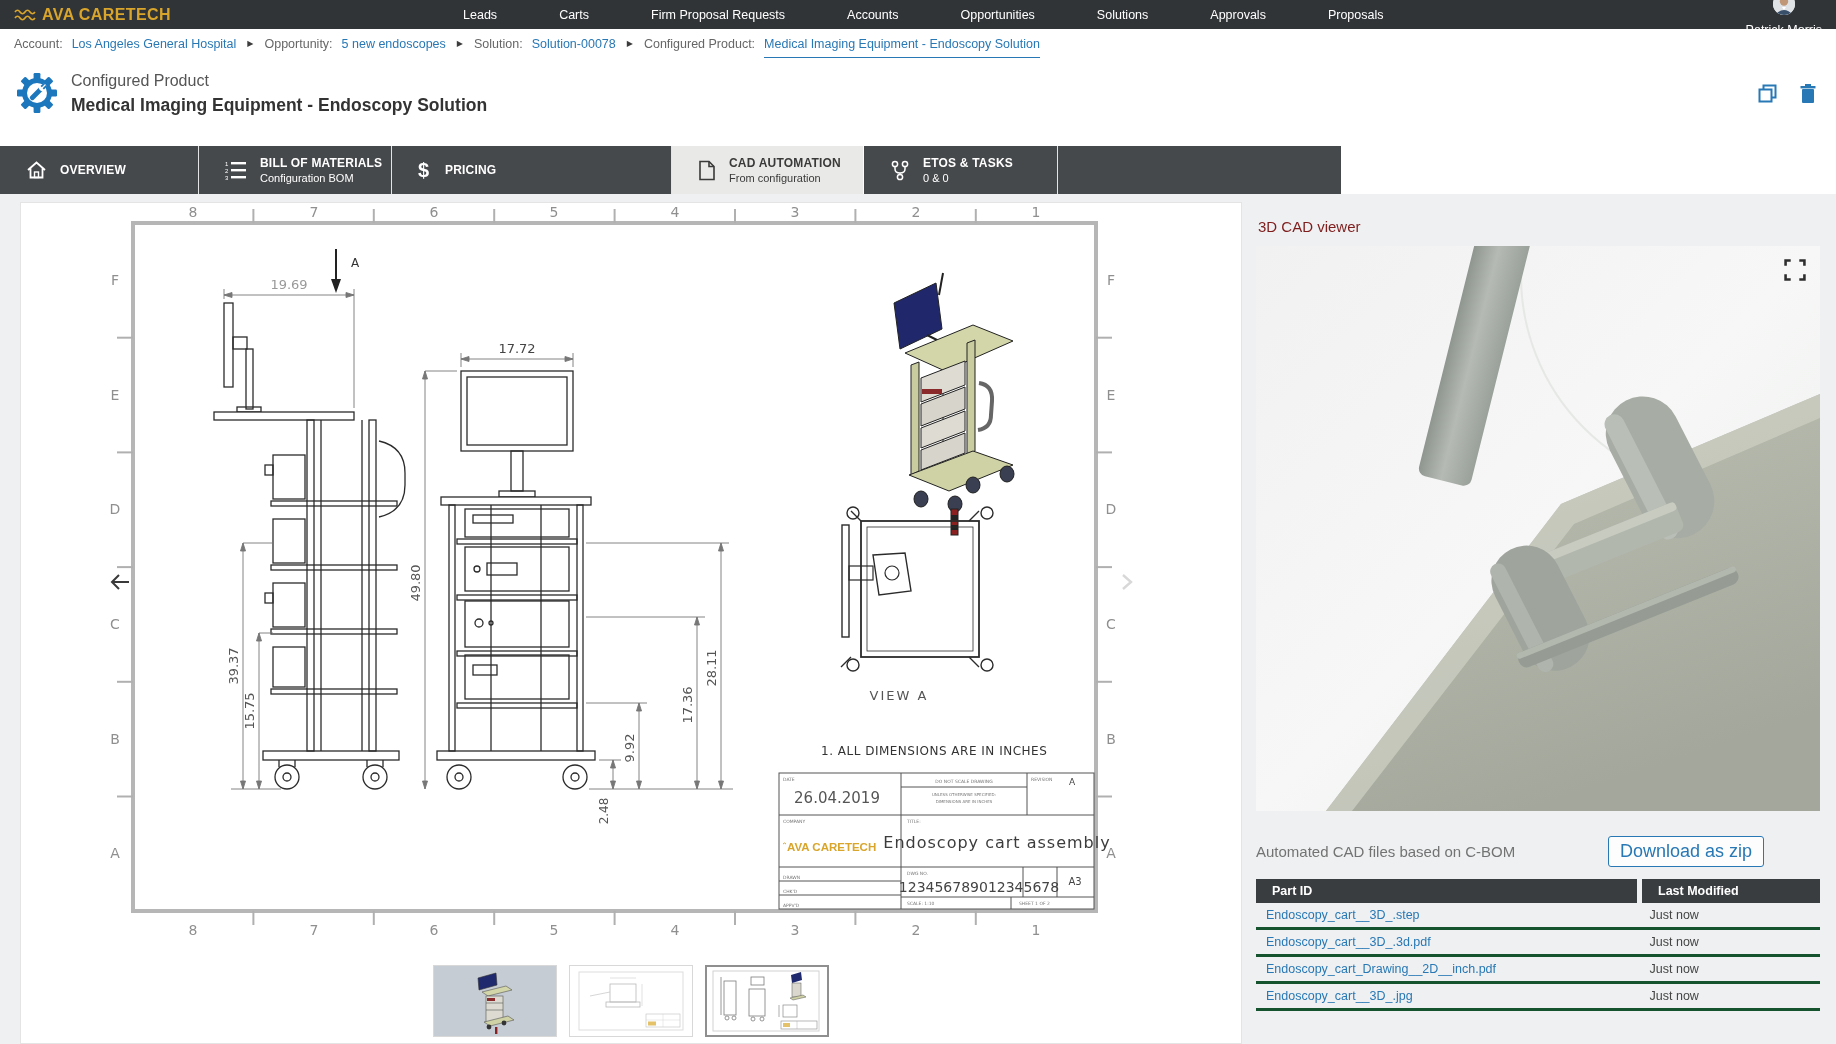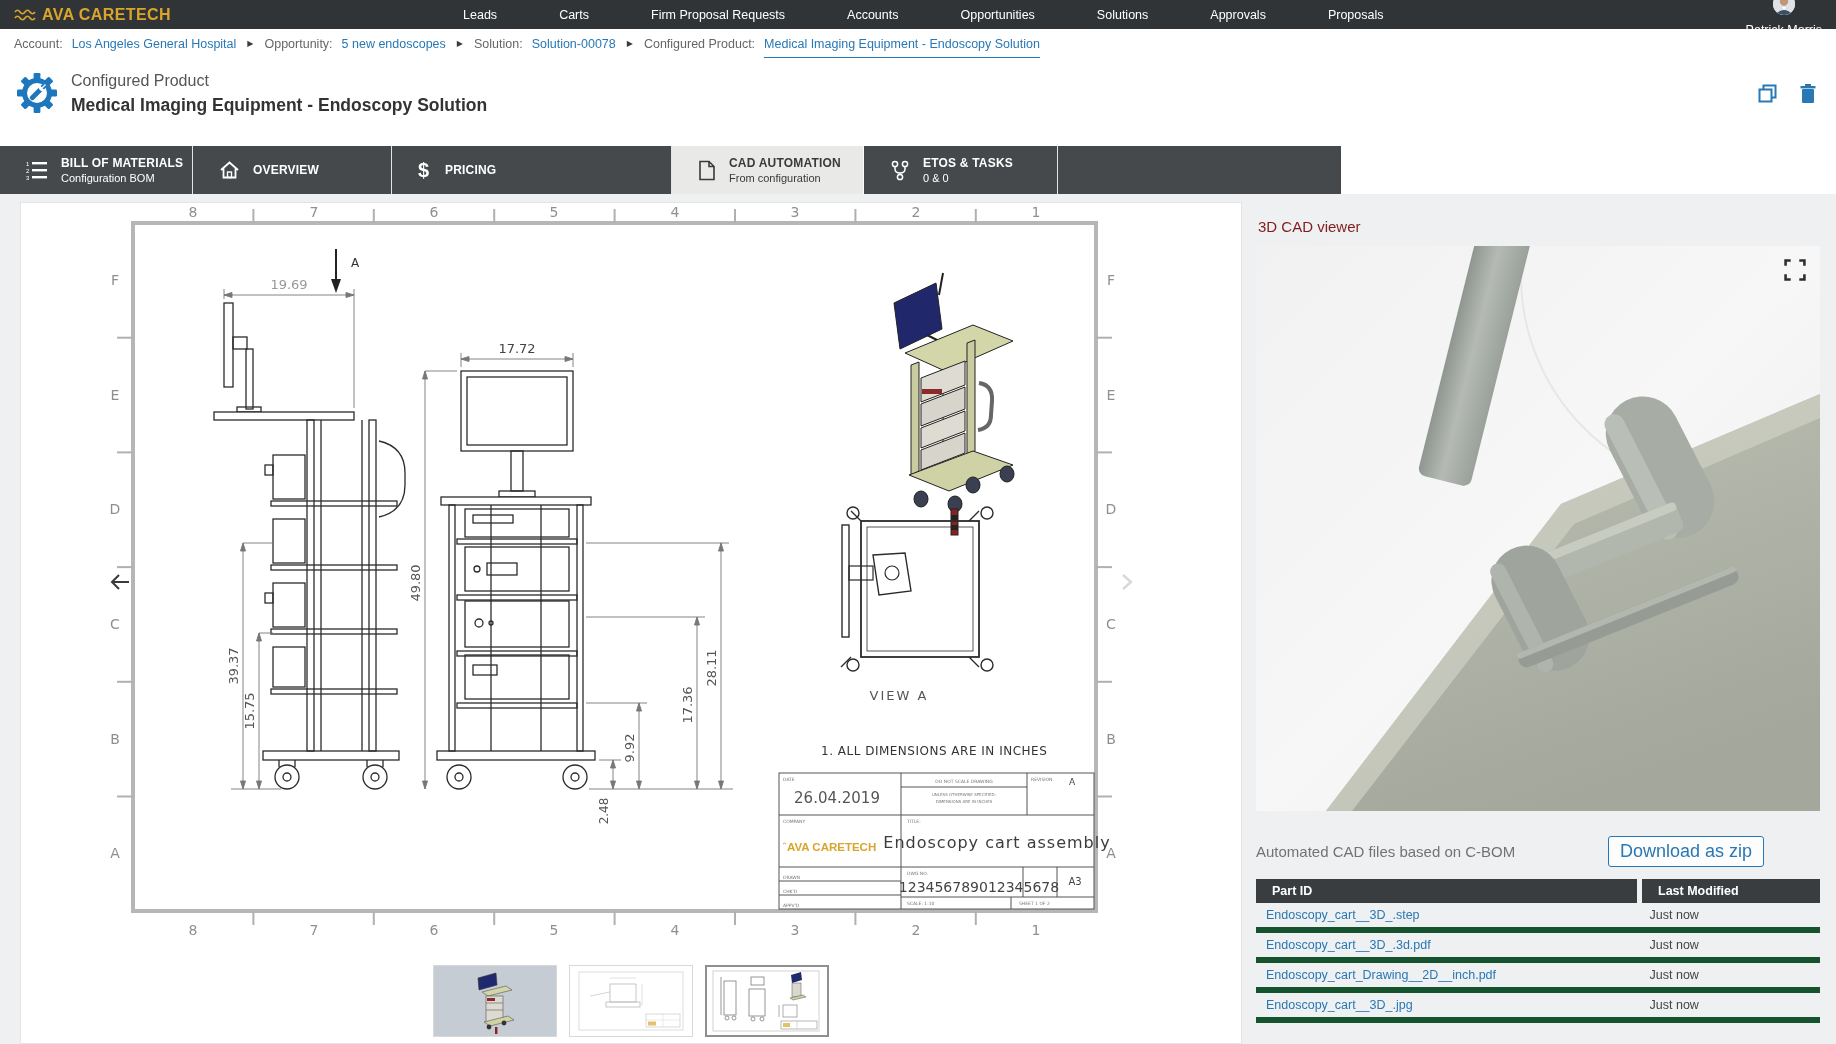--- a/index.html
+++ b/index.html
@@ -65,21 +65,21 @@
   .files-head { display:flex; justify-content:space-between; align-items:center;
                 margin-top:25px; padding-right:56px; }
   .files-title { font-size:15px; color:#737373; }
   .dl-btn { font-family:"Liberation Sans",sans-serif; font-size:18px; color:#2878b5;
             background:#fdfdfd; border:1px solid #2878b5; border-radius:3px;
             padding:4px 11px; cursor:pointer; }
   .files-table { width:100%; border-collapse:collapse; margin-top:12px; font-size:12.5px; }
   .files-table th { background:#3a3d40; color:#fff; text-align:left; font-size:12.5px;
                     font-weight:bold; padding:5px 16px; }
   .files-table th.mod { width:32%; border-left:5px solid #eef0f1; }
-  .files-table td { padding:5px 10px; border-bottom:6px solid #14532d; }
+  .files-table td { padding:5px 10px; border-bottom:3px solid #14532d; }
   .files-table td a { color:#2878b5; text-decoration:none; cursor:pointer; }
   .files-table td.mod { color:#454545; }
 
   
   .dtxt { font-family:"DejaVu Sans", sans-serif; }
 </style>
 </head>
 <body>
 
 <header class="topnav">
@@ -179,42 +179,42 @@
     <svg width="16" height="20" viewBox="0 0 16 20">
       <rect x="2" y="5" width="12" height="14" rx="1" fill="#2878b5"></rect>
       <rect x="0.5" y="2" width="15" height="2.4" fill="#2878b5"></rect>
       <rect x="5" y="0" width="6" height="2" fill="#2878b5"></rect>
     </svg>
   </div>
 </div>
 
 <div class="tabrow">
   <div class="tabbar">
+    <div class="tab t1">
+      <svg width="21" height="20" viewBox="0 0 21 20">
+        <path d="M2 10 L10.5 2.5 L19 10 M4.5 8.5 V17.5 H16.5 V8.5" fill="none" stroke="#fff" stroke-width="1.8"></path>
+        <rect x="8.5" y="12" width="4" height="5.5" fill="none" stroke="#fff" stroke-width="1.4"></rect>
+      </svg>
+      <div>
+          <div class="tlabel">OVERVIEW</div>
+        </div>
+    </div>
     <div class="tab t2">
       <svg width="22" height="20" viewBox="0 0 22 20">
         <text x="0" y="6" font-size="6" fill="#fff" font-family="Liberation Sans">1</text>
         <text x="0" y="13" font-size="6" fill="#fff" font-family="Liberation Sans">2</text>
         <text x="0" y="20" font-size="6" fill="#fff" font-family="Liberation Sans">3</text>
         <rect x="6" y="2" width="15" height="2.4" fill="#fff"></rect>
         <rect x="6" y="9" width="15" height="2.4" fill="#fff"></rect>
         <rect x="6" y="16" width="15" height="2.4" fill="#fff"></rect>
       </svg>
       <div>
         <div class="tlabel">BILL OF MATERIALS</div>
         <div class="tsub">Configuration BOM</div>
       </div>
-    </div>
-    <div class="tab t1">
-      <svg width="21" height="20" viewBox="0 0 21 20">
-        <path d="M2 10 L10.5 2.5 L19 10 M4.5 8.5 V17.5 H16.5 V8.5" fill="none" stroke="#fff" stroke-width="1.8"></path>
-        <rect x="8.5" y="12" width="4" height="5.5" fill="none" stroke="#fff" stroke-width="1.4"></rect>
-      </svg>
-      <div>
-          <div class="tlabel">OVERVIEW</div>
-        </div>
     </div>
     <div class="tab t3">
       <svg width="14" height="22" viewBox="0 0 14 22">
         <text x="0" y="18" font-size="20" font-weight="bold" fill="#fff" font-family="Liberation Sans">$</text>
       </svg>
       <div>
           <div class="tlabel">PRICING</div>
         </div>
     </div>
     <div class="tab t4 active">

